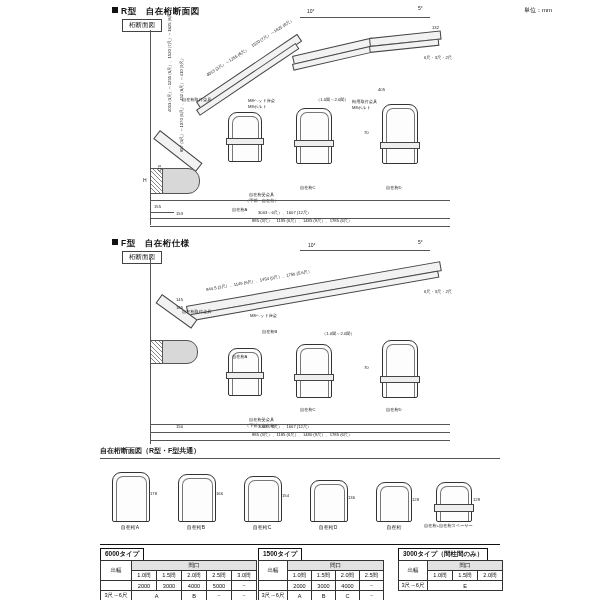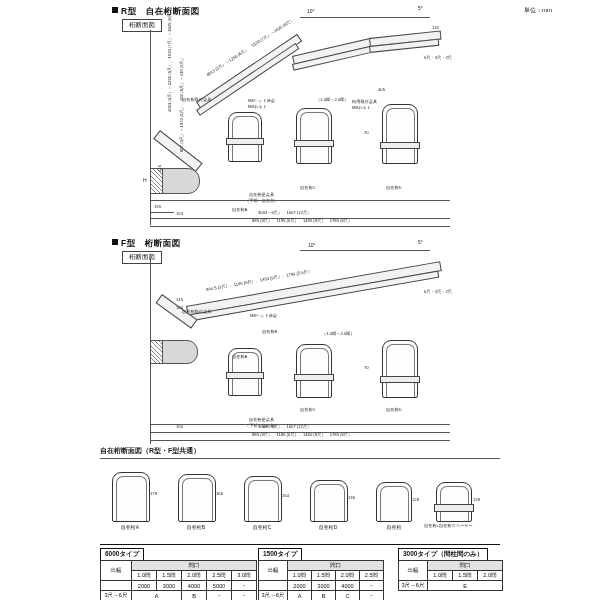--- a/index.html
+++ b/index.html
@@ -141,21 +141,21 @@
     <div class="t s4" style="left:176px;top:212px;">153</div>
     <div class="dim" style="left:150px;top:218px;width:300px;"></div>
     <div class="t s4" style="left:258px;top:211px;">3003～6尺）、1607 (12尺）</div>
     <div class="dim" style="left:150px;top:226px;width:300px;"></div>
     <div class="t s4" style="left:252px;top:219px;">885 (3尺）、1195 (6尺）、1485 (9尺）、1785 (6尺）</div>
 
     <div class="thin hline" style="left:150px;top:200px;width:300px;"></div>
   </div>
 
   <div class="sec-head" style="left:112px;top:238px;">
-    <span class="sq"></span><span>F型　桁断面図</span>
+    <span class="sq"></span><span>F型　自在桁仕様</span>
   </div>
   <div class="boxlabel" style="left:122px;top:251px;">桁断面図</div>
 
   <div>
     <div class="dim" style="left:300px;top:250px;width:130px;"></div>
     <div class="t s5" style="left:308px;top:243px;">10°</div>
     <div class="t s5" style="left:418px;top:240px;">5°</div>
 
     <div class="beam" style="left:186px;top:306px;width:256px;height:8px;transform:rotate(-10deg);"></div>
     <div class="beam" style="left:186px;top:315px;width:254px;height:5px;transform:rotate(-10deg);"></div>

